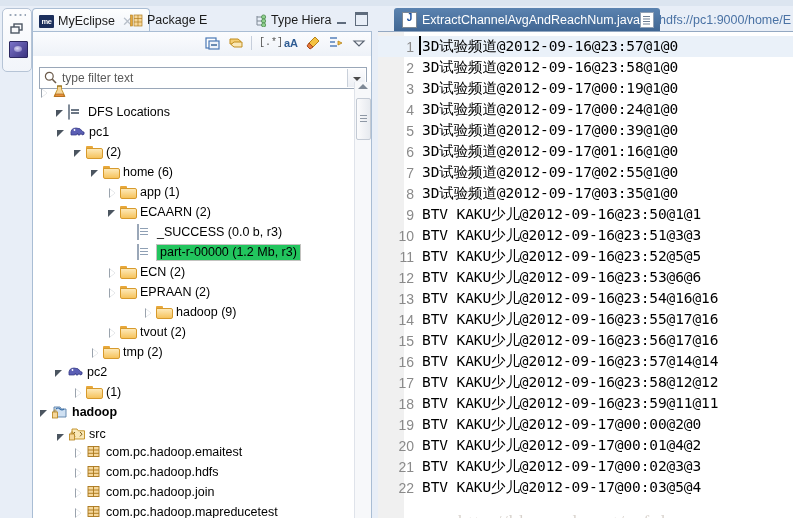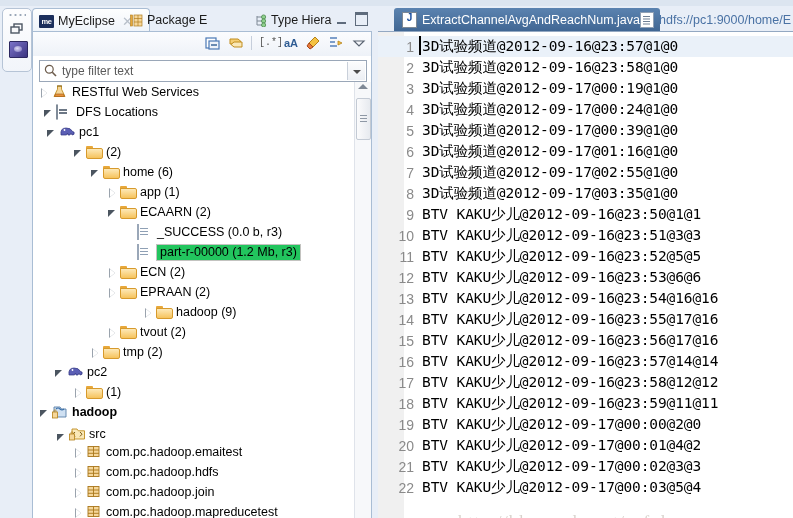--- a/index.html
+++ b/index.html
@@ -54,21 +54,21 @@
 
   .viewbody{
     position:absolute;left:0;top:23px;width:338px;height:487px;
     background:#fff;border:1px solid #a9bdd4;border-top:1px solid #a9bdd4;
   }
   .viewtoolbar{height:24px;position:relative;background:linear-gradient(to bottom,#fbfcfe,#eef2f8);}
   .vt-icons{position:absolute;right:4px;top:3px;display:flex;align-items:center;gap:7px;}
   .vti{width:16px;height:16px;position:relative;cursor:default;}
   .vsep{width:1px;height:14px;background:#c6cedb;}
 
-  .filterwrap{margin:4px 4px 3px 6px;position:relative;}
+  .filterwrap{margin:11px 4px 3px 6px;position:relative;}
   .filterbox{
     height:20px;border:1px solid #9aa7b8;background:#fff;display:flex;align-items:center;
     padding-left:22px;font-size:12px;color:#5a5a5a;position:relative;
   }
   .searchglyph{position:absolute;left:4px;top:3px;width:13px;height:13px;}
   .filterarrow{position:absolute;right:1px;top:1px;width:17px;height:18px;
     background:linear-gradient(to bottom,#fcfcfd,#eceff4);border-left:1px solid #c9d0da;}
   .filterarrow:after{content:"";position:absolute;left:5px;top:8px;
     border-left:4px solid transparent;border-right:4px solid transparent;border-top:4px solid #4a4a4a;}
 
@@ -269,28 +269,27 @@
 
       <div class="treewrap">
         <div class="tree" id="tree">
             <div class="trow" style="padding-left: 6px;">
               <span class="arrow collapsed"></span>
               <span class="ticon"><span class="ic-rest"><svg width="15" height="13" viewBox="0 0 15 13">
                     <path d="M5.5 1 h4 v3.2 l3.5 7.3 h-11 l3.5 -7.3 z" fill="#f6d79a" stroke="#c08d1f" stroke-width="0.9"></path>
                     <path d="M3.6 9 h7.8 l1 2.5 h-9.8 z" fill="#e8913a" stroke="#a8621a" stroke-width="0.7"></path>
                     <line x1="5" y1="1" x2="10" y2="1" stroke="#8a6a22" stroke-width="1.1"></line>
                   </svg></span></span>
-              <span class="tlabel2">RESTful Web Services</span>
-            </div>
-            <div class="trow" style="padding-left: 10px;">
+            </div>
+            <div class="trow" style="padding-left: 22px;">
               <span class="arrow expanded"></span>
               <span class="ticon"><span class="ic-dfs"></span></span>
               <span class="tlabel2">DFS Locations</span>
             </div>
-            <div class="trow" style="padding-left: 13px;">
+            <div class="trow" style="padding-left: 23px;">
               <span class="arrow expanded"></span>
               <span class="ticon"><span class="ic-elephant"><svg width="17" height="13" viewBox="0 0 17 13">
                     <path d="M2 10 q-1 -7 5 -7 q5 0 6 3 q1 1 2 1 q1 3 -2 3 l-1 -2 l-1 2 h-2 l-0.5 -2 l-1 2 z" fill="#5b5fb5" stroke="#2f3380" stroke-width="0.7"></path>
                     <circle cx="5.5" cy="5" r="0.9" fill="#fff"></circle>
                   </svg></span></span>
               <span class="tlabel2">pc1</span>
             </div>
             <div class="trow" style="padding-left: 40px;">
               <span class="arrow expanded"></span>
               <span class="ticon"><span class="ic-folder"></span></span>

